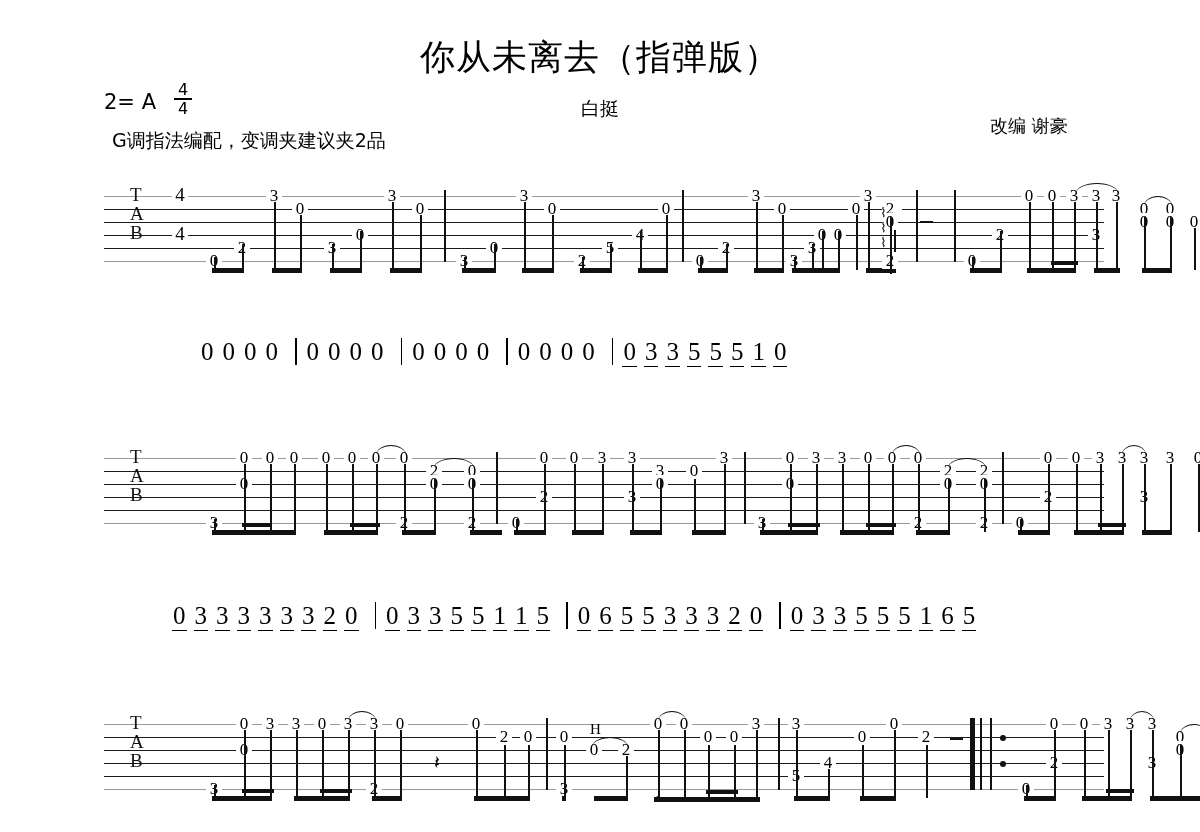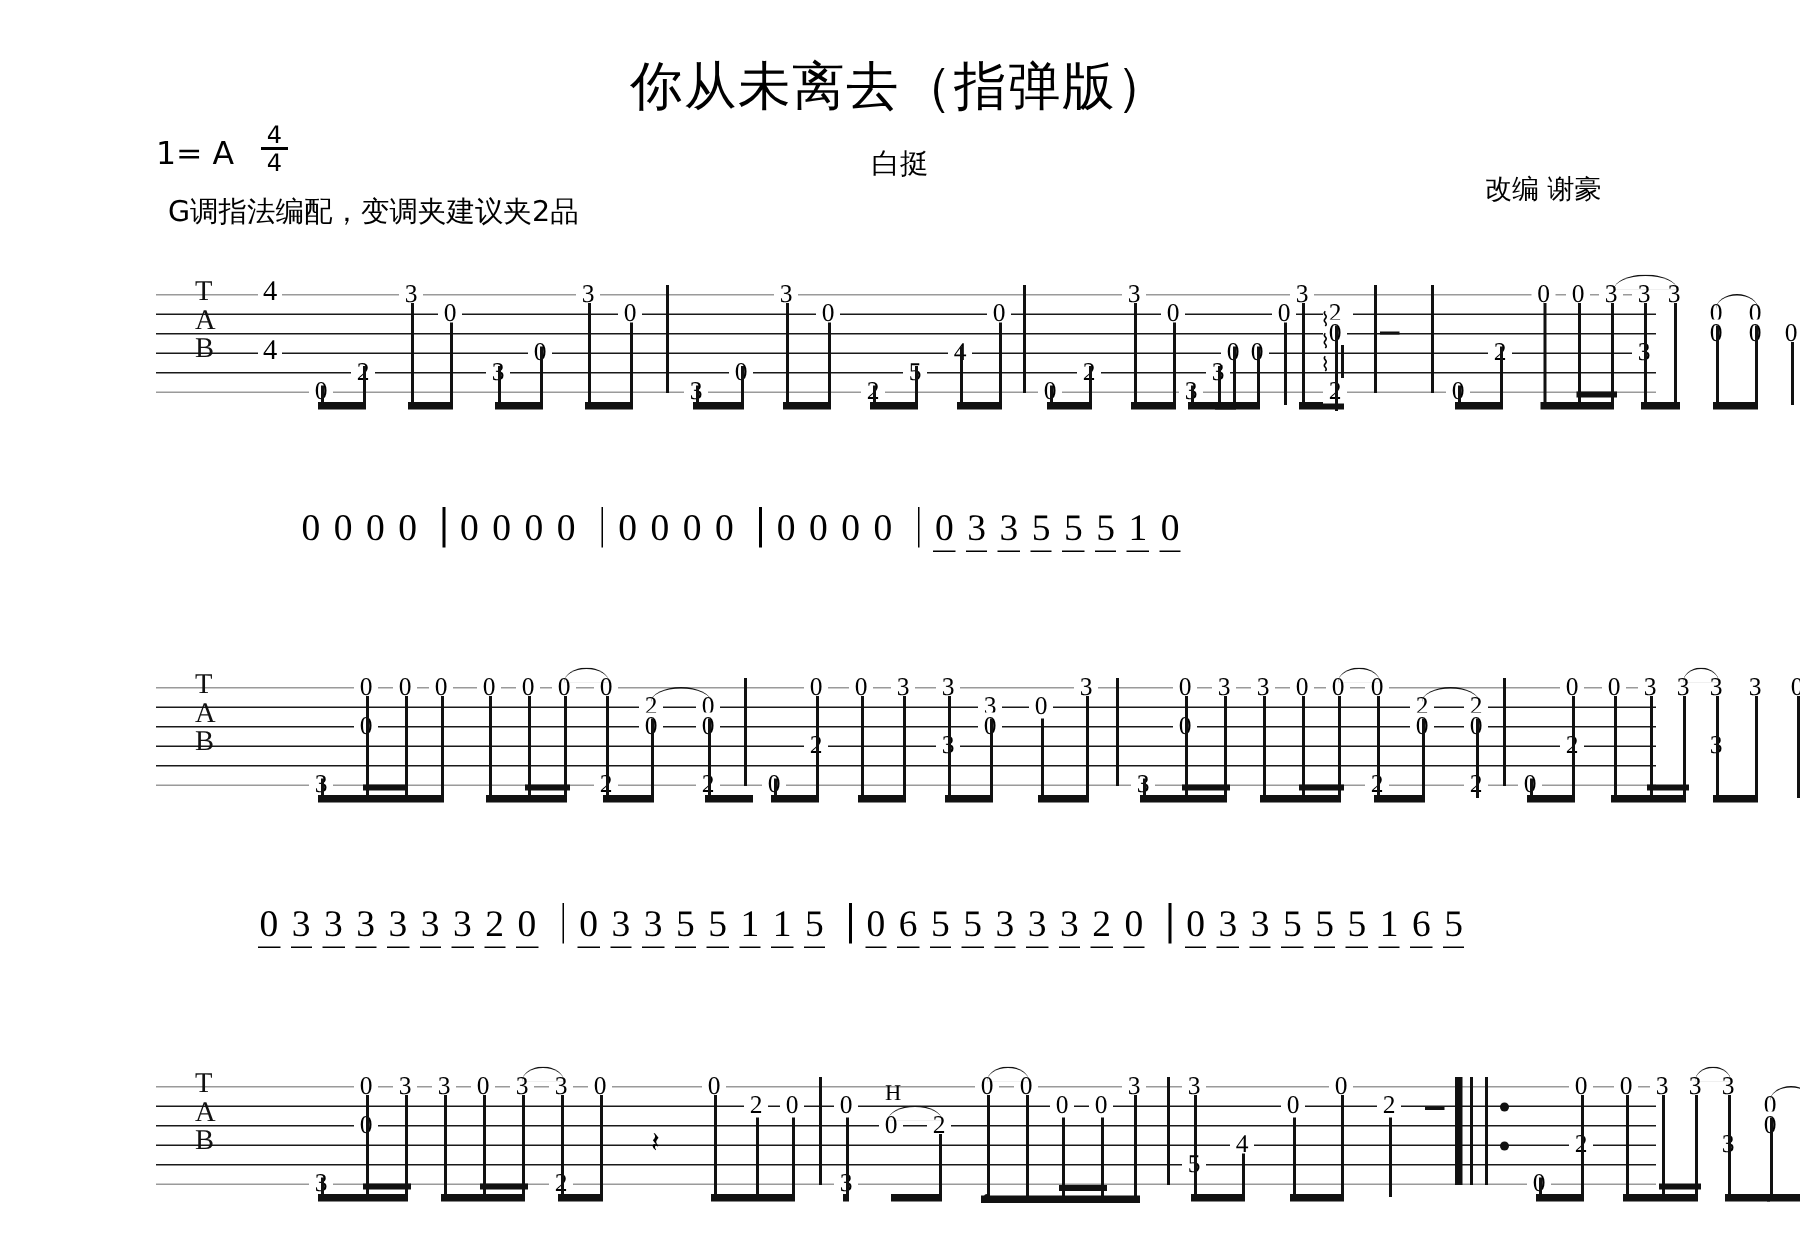--- a/index.html
+++ b/index.html
@@ -53,21 +53,21 @@
   .jn{position:relative;display:inline-block;padding:0 1px;}
   .u1{border-bottom:1.6px solid #000;}
   .jbar{display:inline-block;width:1.6px;height:27px;background:#000;
         vertical-align:-5px;margin:0 9px;}
 </style>
 </head>
 <body>
 
 <div class="abs" id="title">你从未离去（指弹版）</div>
 
-<div class="abs" id="key-sig">1= A</div>
+<div class="abs" id="key-sig">2= A</div>
 
 <div class="abs" id="meter">
   <span class="num">4</span>
   <span class="bar"></span>
   <span class="num">4</span>
 </div>
 
 <div class="abs" id="artist">白挺</div>
 <div class="abs" id="capo-note">G调指法编配，变调夹建议夹2品</div>
 <div class="abs" id="arranger">改编  谢豪</div>

